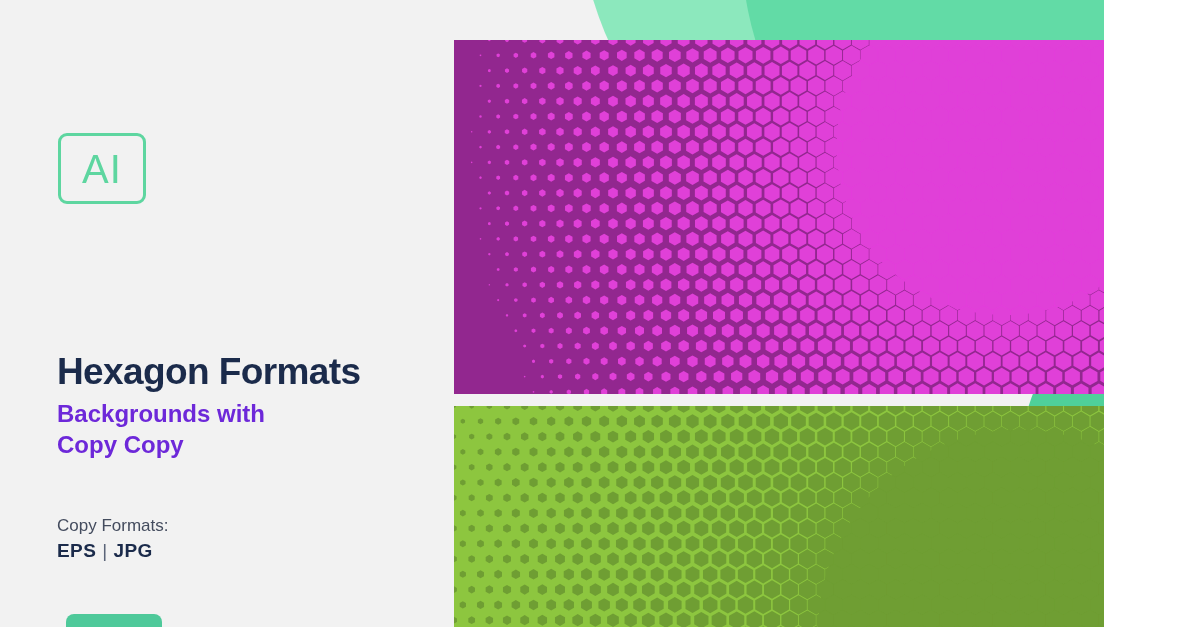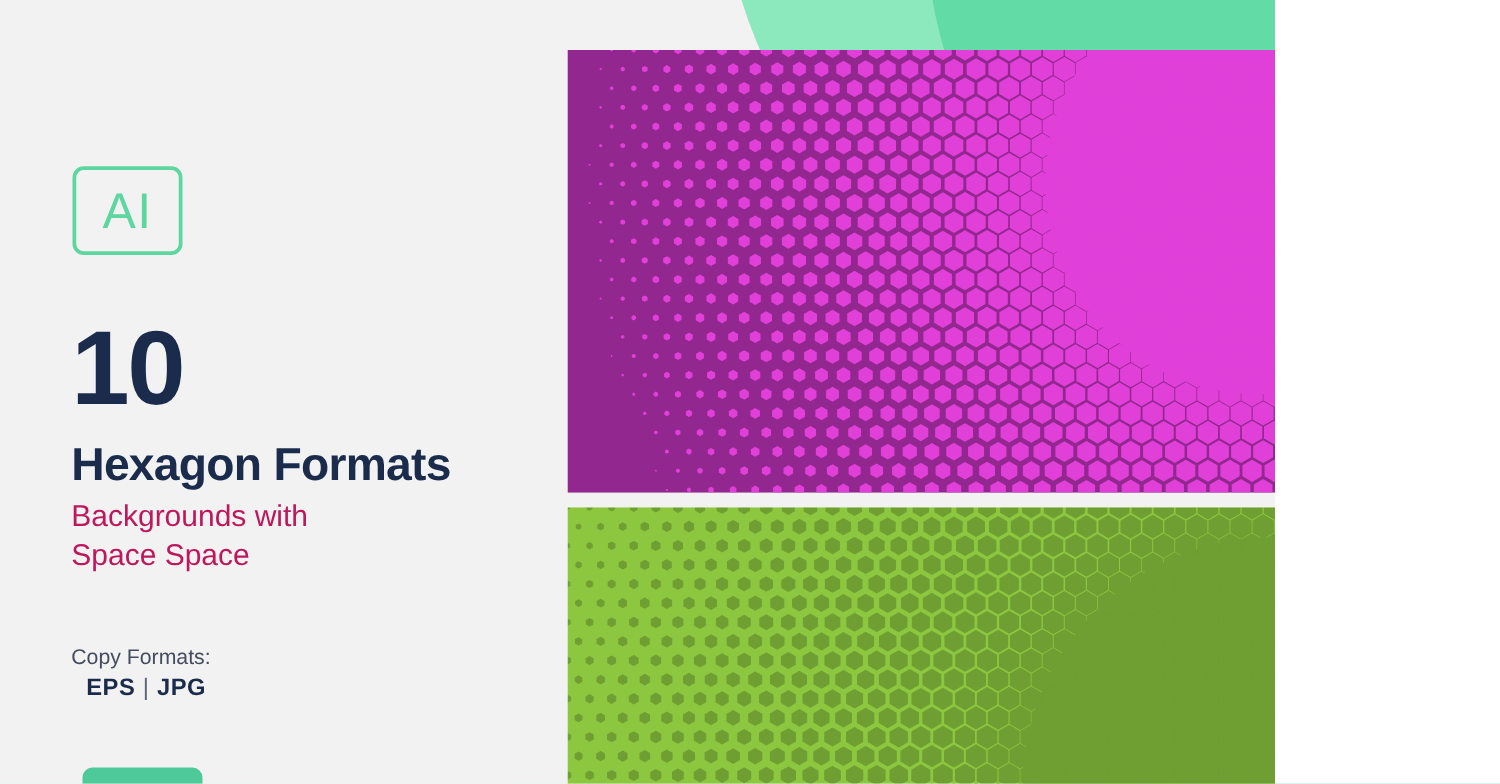--- a/index.html
+++ b/index.html
@@ -4,21 +4,21 @@
 <title>Hexagon Pattern Backgrounds Preview</title>
 <style>
   * { margin:0; padding:0; box-sizing:border-box; }
   html,body{
     width:1200px; height:627px;
     font-family:"Liberation Sans","DejaVu Sans",sans-serif;
     overflow:hidden;
   }
   #stage{
     position:relative;
-    width:1020px; height:627px;
+    width:1104px; height:627px;
     background:#f2f2f2;
     overflow:hidden;
   }
 
   
   .blob{ position:absolute; border-radius:50%; }
   #blob-light{
     
     left:578px; top:-452px;
     width:700px; height:700px;
@@ -76,31 +76,31 @@
   }
 
   #title{
     position:absolute; left:57px; top:353px;
     font-size:37px; font-weight:bold; color:#1b2b4b;
     letter-spacing:-0.6px; line-height:1;
   }
 
   #subtitle{
     position:absolute; left:57px; top:398px;
-    font-size:24px; font-weight:normal; color:#be185d;
+    font-size:24px; font-weight:bold; color:#6d28d9;
     line-height:1.3; width:360px;
   }
   #subtitle .ln{ display:block; }
 
   #formats-label{
     position:absolute; left:57px; top:516px;
     font-size:17px; font-weight:400; color:#444c5e;
   }
   #formats-value{
-    position:absolute; left:69px; top:540px;
+    position:absolute; left:57px; top:540px;
     font-size:19px; font-weight:bold; color:#1b2b4b;
     letter-spacing:0.4px;
   }
   #formats-value .sep{ font-weight:400; color:#5b6478; padding:0 6px; }
 
   #bottom-pill{
     position:absolute; left:66px; top:614px;
     width:96px; height:40px;
     background:#4ec99a;
     border-radius:8px;
@@ -2043,27 +2043,26 @@
         </g>
       </svg>
     </div>
 
   <div id="left-col">
 
     <div id="ai-badge">
       <span id="ai-badge-label">AI</span>
     </div>
 
-    <div id="count">10</div>
 
     <div id="title">Hexagon Formats</div>
 
     <div id="subtitle">
       <span class="ln">Backgrounds with</span>
-      <span class="ln">Space Space</span>
+      <span class="ln">Copy Copy</span>
     </div>
 
     <div id="formats-label">Copy Formats:</div>
     <div id="formats-value">
       <span>EPS</span><span class="sep">|</span><span>JPG</span>
     </div>
 
     <div id="bottom-pill"></div>
   </div>
 

